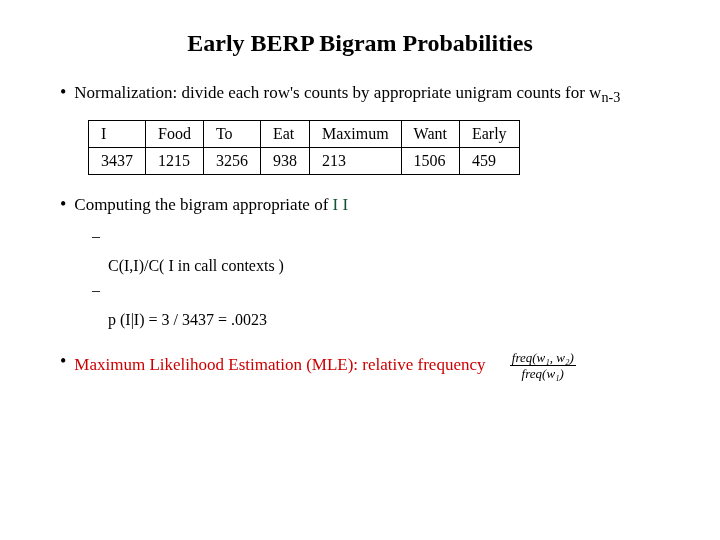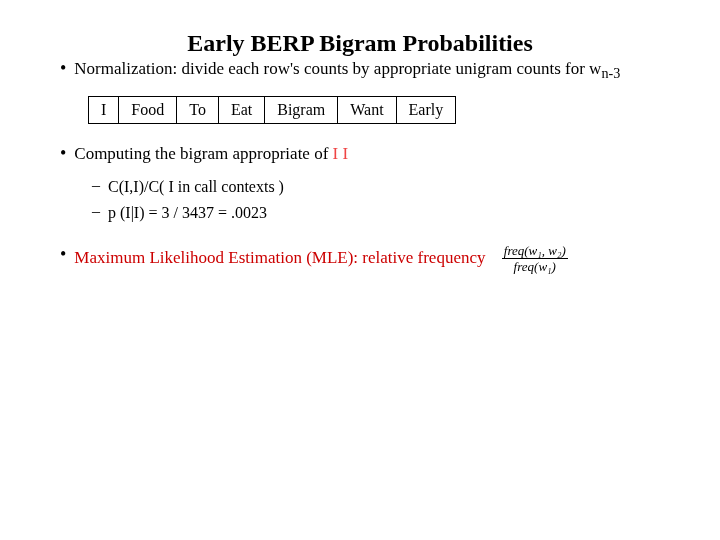--- a/index.html
+++ b/index.html
@@ -10,20 +10,21 @@
       font-family: Georgia, 'Times New Roman', serif;
       font-size: 16px;
       color: #000000;
       overflow: hidden;
       padding: 30px 60px;
     }
     h1 {
       text-align: center;
       font-size: 24px;
       font-weight: bold;
+      margin-bottom: 24px;
       font-family: Georgia, 'Times New Roman', serif;
     }
     .bullet-section {
       margin-bottom: 18px;
     }
     .bullet-row {
       display: flex;
       align-items: flex-start;
       margin-bottom: 10px;
     }
@@ -43,45 +44,46 @@
       margin-left: 32px;
       margin-bottom: 4px;
     }
     .sub-dash {
       margin-right: 8px;
       flex-shrink: 0;
     }
     .sub-text {
       font-size: 16px;
       line-height: 1.4;
+      margin-top: 28px;
     }
     table {
       border-collapse: collapse;
       margin: 12px 0 12px 28px;
       font-size: 16px;
     }
     table td {
       border: 1px solid #000;
       padding: 4px 12px;
       text-align: left;
     }
     .highlight-blue {
-      color: #ef4444;
+      color: #14532d;
     }
     .highlight-red {
       color: #cc0000;
     }
     .fraction-container {
       display: inline-flex;
       flex-direction: column;
       align-items: center;
       font-style: italic;
       font-size: 13px;
       vertical-align: middle;
-      margin-left: 12px;
+      margin-left: 20px;
     }
     .fraction-num {
       border-bottom: 1px solid #000;
       padding: 0 2px;
       line-height: 1.2;
     }
     .fraction-den {
       padding: 0 2px;
       line-height: 1.2;
     }
@@ -97,23 +99,32 @@
     <span class="bullet-text">Normalization:  divide each row's counts by appropriate unigram counts for w<sub>n-3</sub></span>
   </div>
 
   <table>
     <tbody>
         <tr>
       <td>I</td>
       <td>Food</td>
       <td>To</td>
       <td>Eat</td>
-      <td>Bigram</td>
+      <td>Maximum</td>
       <td>Want</td>
       <td>Early</td>
+    </tr>
+    <tr>
+      <td>3437</td>
+      <td>1215</td>
+      <td>3256</td>
+      <td>938</td>
+      <td>213</td>
+      <td>1506</td>
+      <td>459</td>
     </tr>
   </tbody>
     </table>
 </div>
 
 <div class="bullet-section">
   <div class="bullet-row">
     <span class="bullet">•</span>
     <span class="bullet-text">
       <span>Computing the bigram appropriate of </span><span class="highlight-blue">I I</span>

